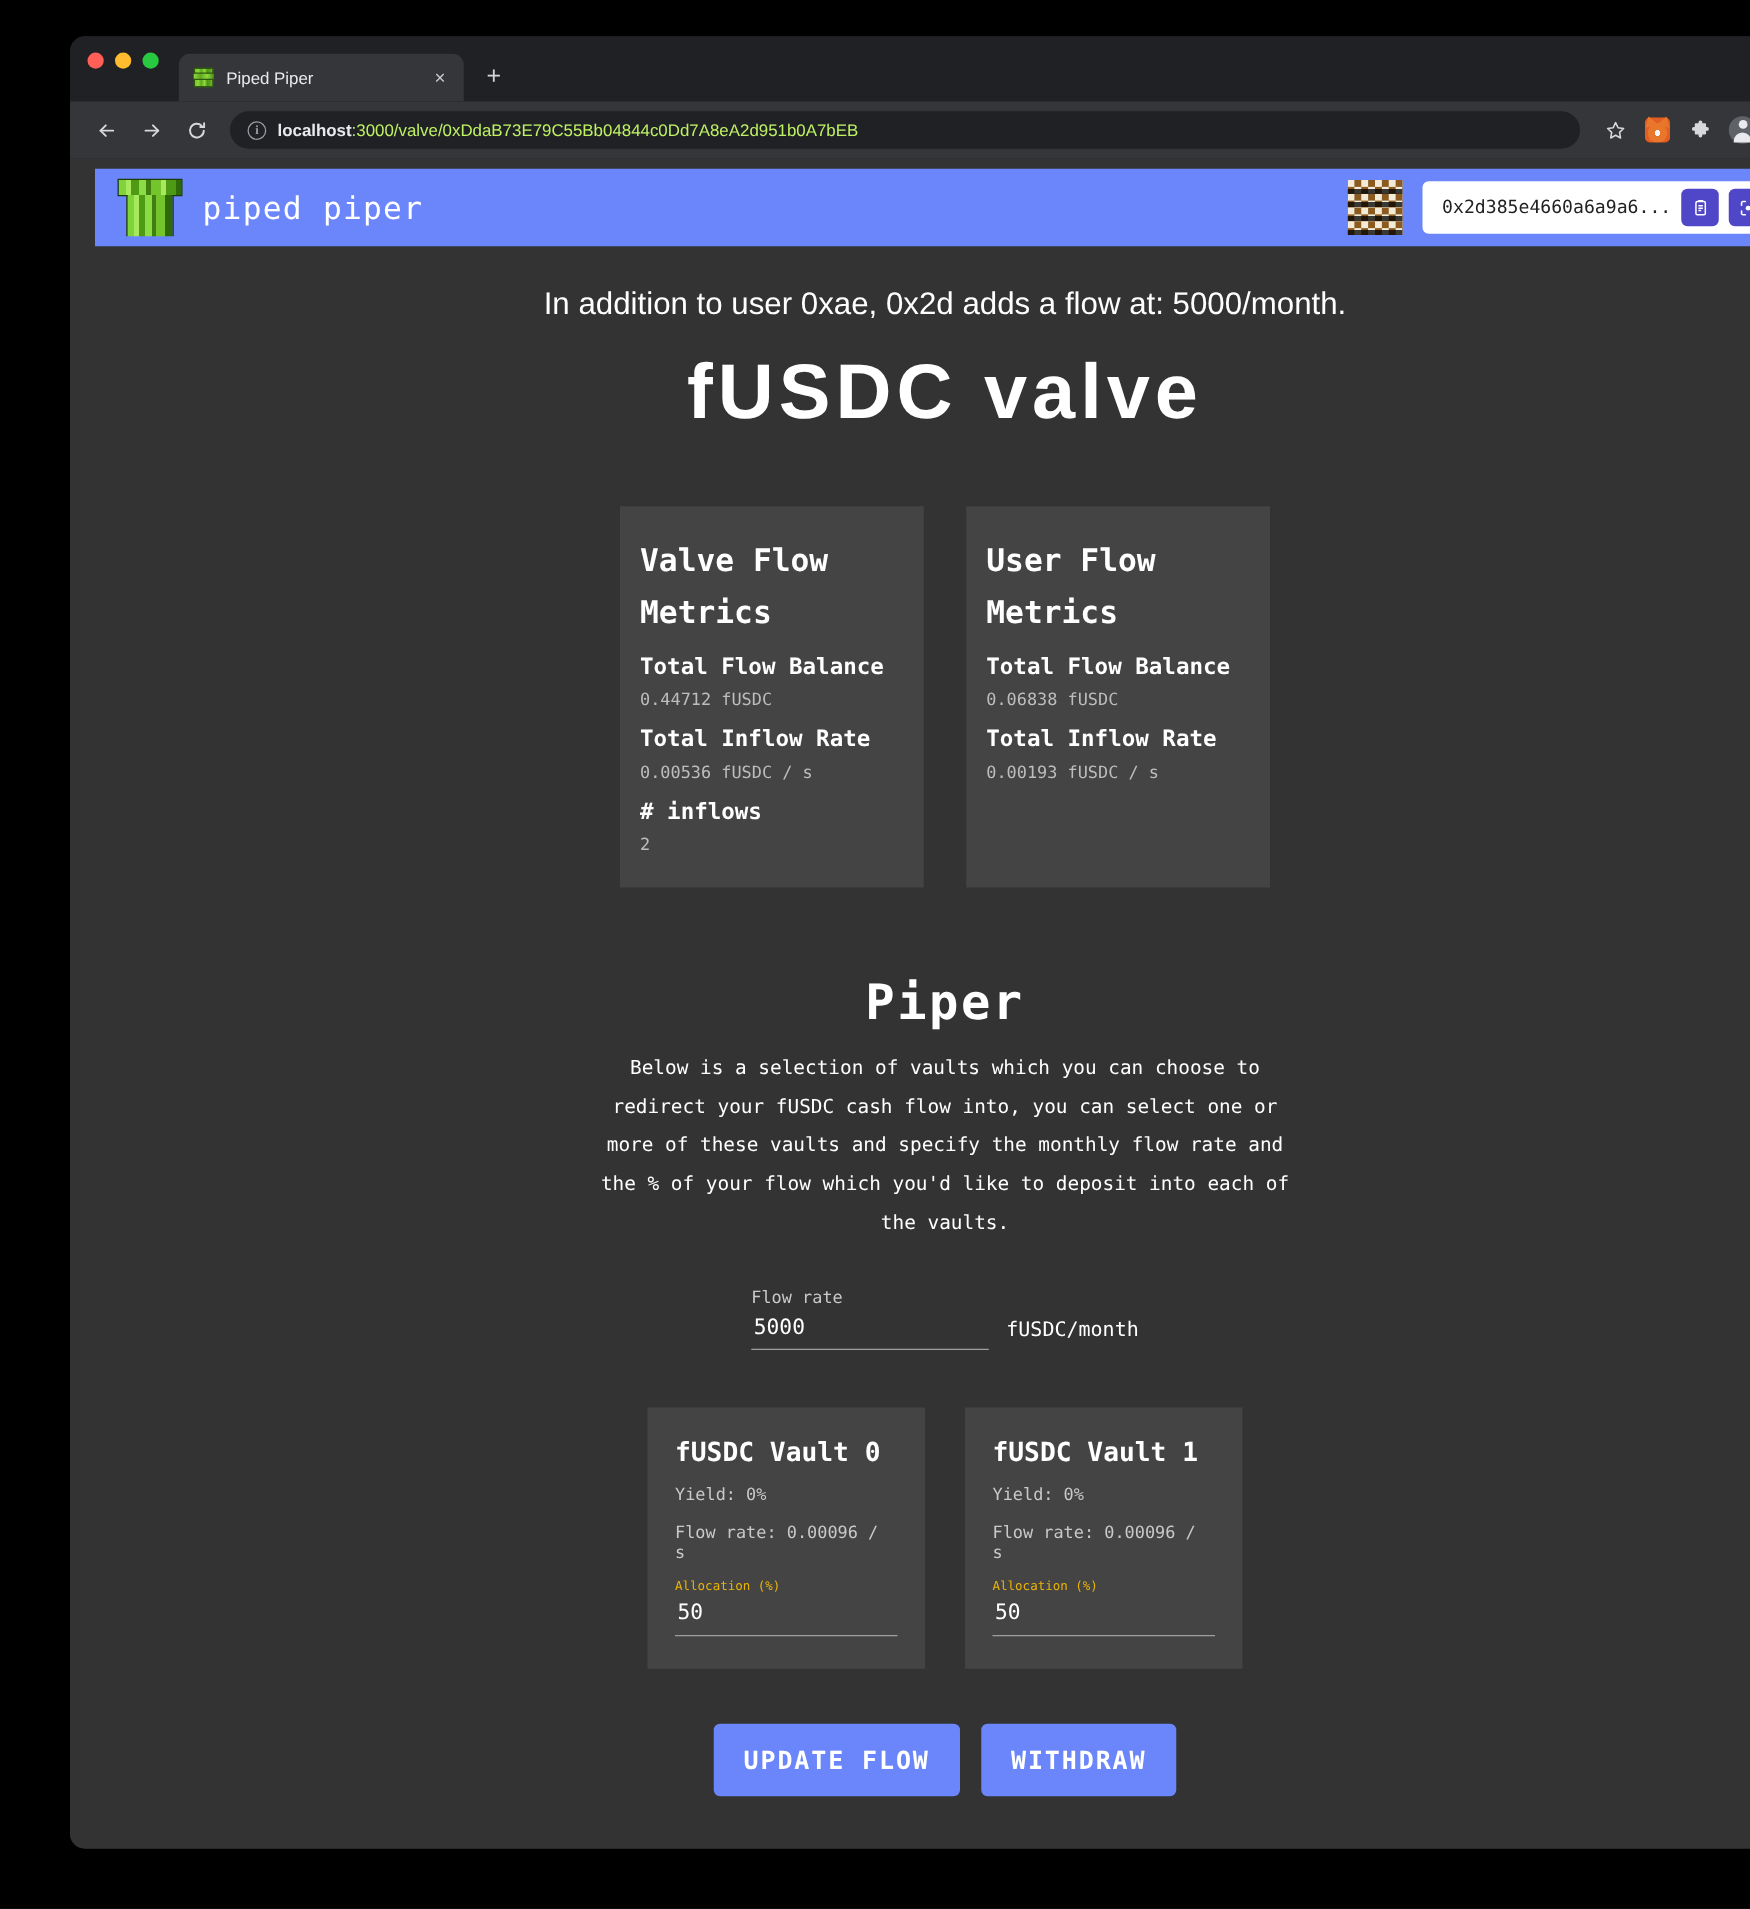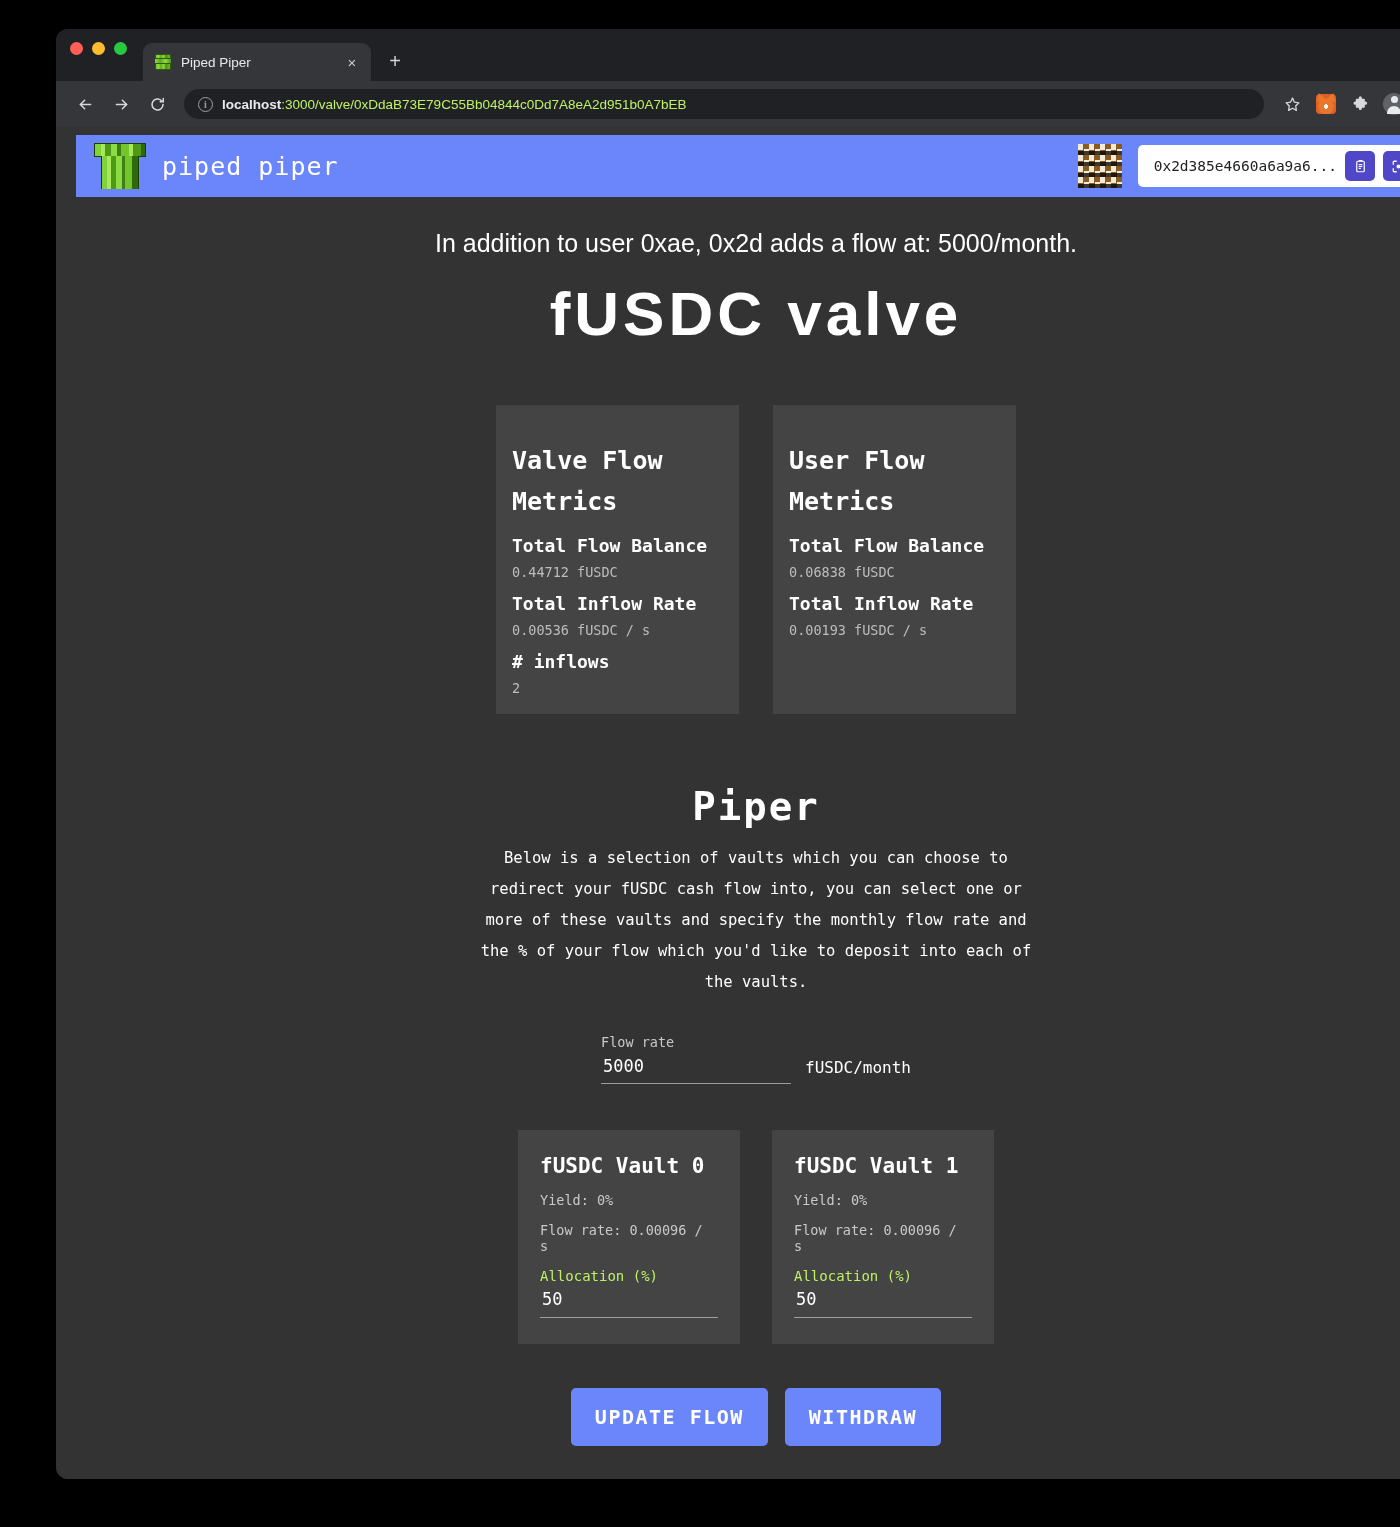--- a/index.html
+++ b/index.html
@@ -302,21 +302,21 @@
   .metrics-row {
     display: flex;
     justify-content: center;
     gap: 34px;
     margin-top: 56px;
   }
   .metric-card {
     width: 243px;
     min-height: 305px;
     background: #444444;
-    padding: 36px 0 18px 16px;
+    padding: 24px 0 18px 16px;
     text-align: left;
   }
   .metric-card h3 {
     font-family: "DejaVu Sans Mono", monospace;
     font-size: 25px;
     font-weight: bold;
     line-height: 1.62;
     color: #FFFFFF;
     max-width: 180px;
   }
@@ -410,22 +410,22 @@
     white-space: nowrap;
   }
   .vault-line {
     font-family: "DejaVu Sans Mono", monospace;
     font-size: 13.5px;
     color: #C9C9C9;
     margin-top: 14px;
   }
   .vault-alloc-label {
     font-family: "DejaVu Sans Mono", monospace;
-    font-size: 14px;
-    color: #bef264;
+    font-size: 10px;
+    color: #eab308;
     margin-top: 14px;
   }
   .vault-input {
     width: 100%;
     background: transparent;
     border: none;
     border-bottom: 1.5px solid #9E9E9E;
     color: #FFFFFF;
     font-family: "DejaVu Sans Mono", monospace;
     font-size: 17px;

